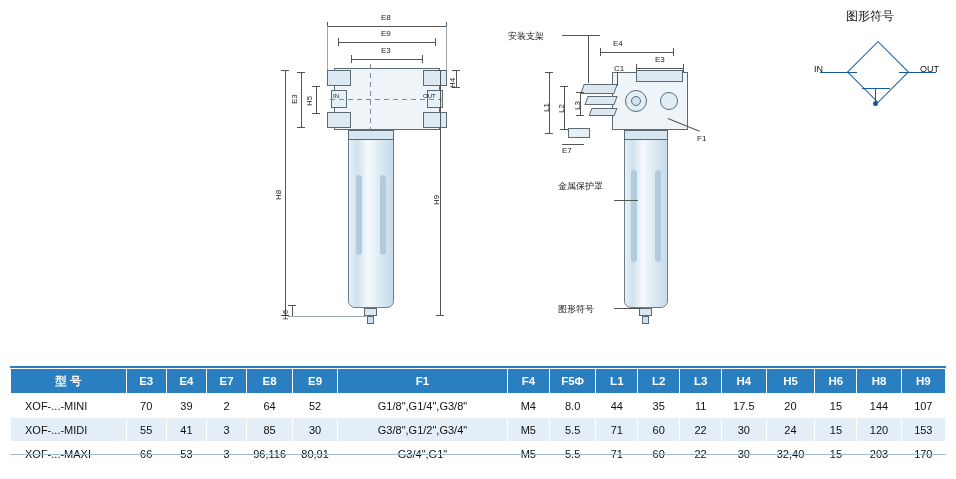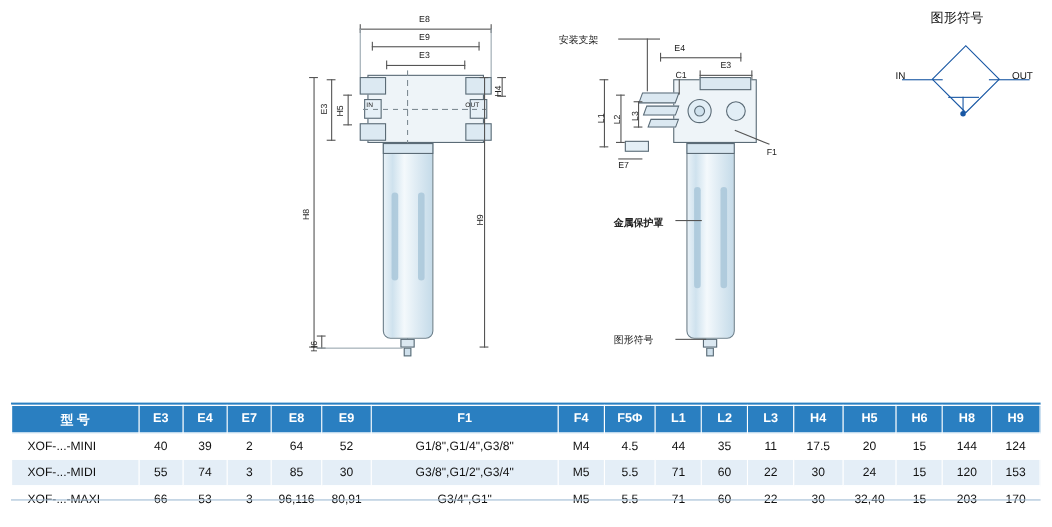--- a/index.html
+++ b/index.html
@@ -213,21 +213,21 @@
     <div class="abs" style="left:617px;top:72px;width:1px;height:14px;background:#555;"></div>
     <div class="lbl" style="left:614px;top:64px;">C1</div>
 
     <div class="abs" style="left:668px;top:118px;width:34px;height:1px;background:#555;transform:rotate(22deg);transform-origin:left center;"></div>
     <div class="lbl" style="left:697px;top:134px;">F1</div>
 
     <div class="lbl-cn" style="left:508px;top:30px;">安装支架</div>
     <div class="abs" style="left:562px;top:35px;width:38px;height:1px;background:#555;"></div>
     <div class="abs" style="left:588px;top:35px;width:1px;height:48px;background:#555;"></div>
 
-    <div class="lbl-cn" style="left:558px;top:196px;font-weight:bold;">金属保护罩</div>
+    <div class="lbl-cn" style="left:558px;top:180px;">金属保护罩</div>
     <div class="abs" style="left:614px;top:200px;width:24px;height:1px;background:#555;"></div>
 
     <div class="lbl-cn" style="left:558px;top:303px;">图形符号</div>
     <div class="abs" style="left:614px;top:308px;width:28px;height:1px;background:#555;"></div>
   </div>
 
   <div>
     <div class="sym-title" style="left:846px;top:8px;">图形符号</div>
     <div class="sym-diamond" style="left:856px;top:50px;"></div>
     <div class="sym-line" style="left:820px;top:72px;width:37px;height:1.3px;"></div>
@@ -259,41 +259,41 @@
         <th style="width:44px;">H4</th>
         <th style="width:48px;">H5</th>
         <th style="width:42px;">H6</th>
         <th style="width:44px;">H8</th>
         <th style="width:44px;">H9</th>
       </tr>
     </thead>
     <tbody>
       <tr class="r0">
         <td class="model">XOF-...-MINI</td>
-        <td>40</td>
+        <td>70</td>
         <td>39</td>
         <td>2</td>
         <td>64</td>
         <td>52</td>
         <td>G1/8",G1/4",G3/8"</td>
         <td>M4</td>
-        <td>4.5</td>
+        <td>8.0</td>
         <td>44</td>
         <td>35</td>
         <td>11</td>
         <td>17.5</td>
         <td>20</td>
         <td>15</td>
         <td>144</td>
-        <td>124</td>
+        <td>107</td>
       </tr>
       <tr class="r1">
         <td class="model">XOF-...-MIDI</td>
         <td>55</td>
-        <td>74</td>
+        <td>41</td>
         <td>3</td>
         <td>85</td>
         <td>30</td>
         <td>G3/8",G1/2",G3/4"</td>
         <td>M5</td>
         <td>5.5</td>
         <td>71</td>
         <td>60</td>
         <td>22</td>
         <td>30</td>

